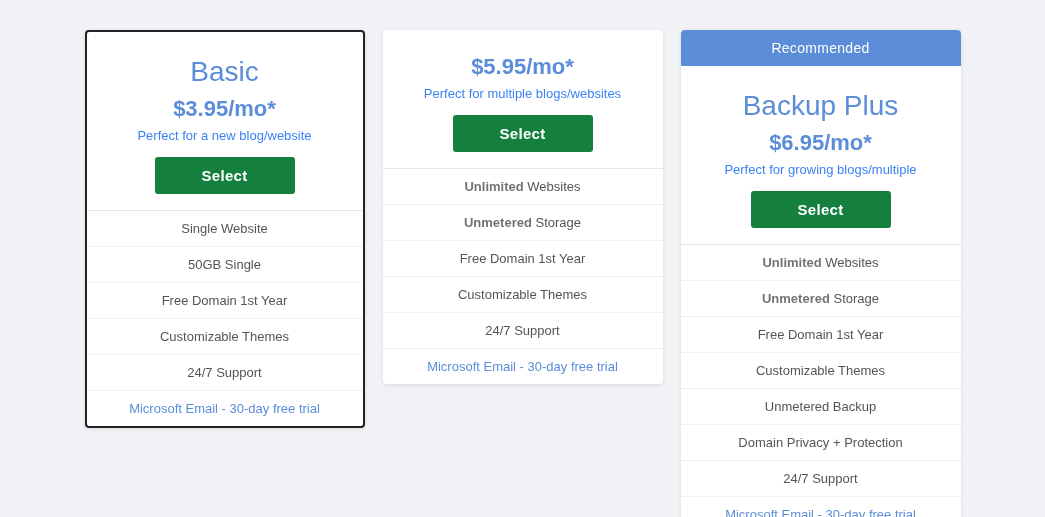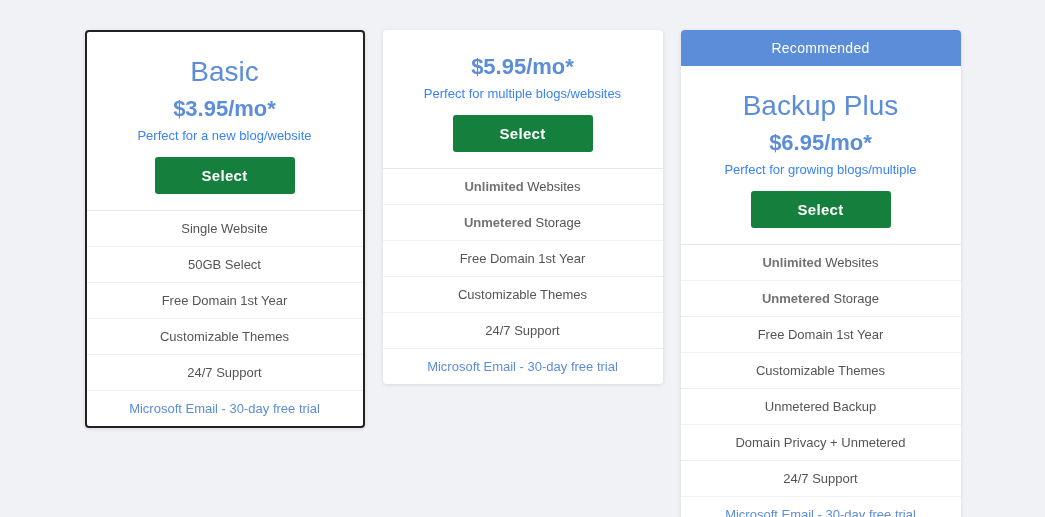--- a/index.html
+++ b/index.html
@@ -105,21 +105,21 @@
 
   <div class="plan-card basic">
     <div class="plan-header">
       <div class="plan-name">Basic</div>
       <div class="plan-price">$3.95/mo*</div>
       <div class="plan-desc">Perfect for a new blog/website</div>
       <button class="select-btn">Select</button>
     </div>
     <div class="plan-features">
       <div class="feature-item">Single Website</div>
-      <div class="feature-item">50GB Select</div>
+      <div class="feature-item">50GB Single</div>
       <div class="feature-item">Free Domain 1st Year</div>
       <div class="feature-item">Customizable Themes</div>
       <div class="feature-item">24/7 Support</div>
       <div class="feature-item"><span class="link-style">Microsoft Email - 30-day free trial</span></div>
     </div>
   </div>
 
   <div class="plan-card plus">
     <div class="plan-header">
       <div class="plan-price">$5.95/mo*</div>
@@ -143,18 +143,18 @@
       <div class="plan-price">$6.95/mo*</div>
       <div class="plan-desc">Perfect for growing blogs/multiple</div>
       <button class="select-btn">Select</button>
     </div>
     <div class="plan-features">
       <div class="feature-item"><span class="highlight">Unlimited</span> Websites</div>
       <div class="feature-item"><span class="highlight">Unmetered</span> Storage</div>
       <div class="feature-item">Free Domain 1st Year</div>
       <div class="feature-item">Customizable Themes</div>
       <div class="feature-item">Unmetered Backup</div>
-      <div class="feature-item">Domain Privacy + Unmetered</div>
+      <div class="feature-item">Domain Privacy + Protection</div>
       <div class="feature-item">24/7 Support</div>
       <div class="feature-item"><span class="link-style">Microsoft Email - 30-day free trial</span></div>
     </div>
   </div>
 </div>
 
 </body></html>

